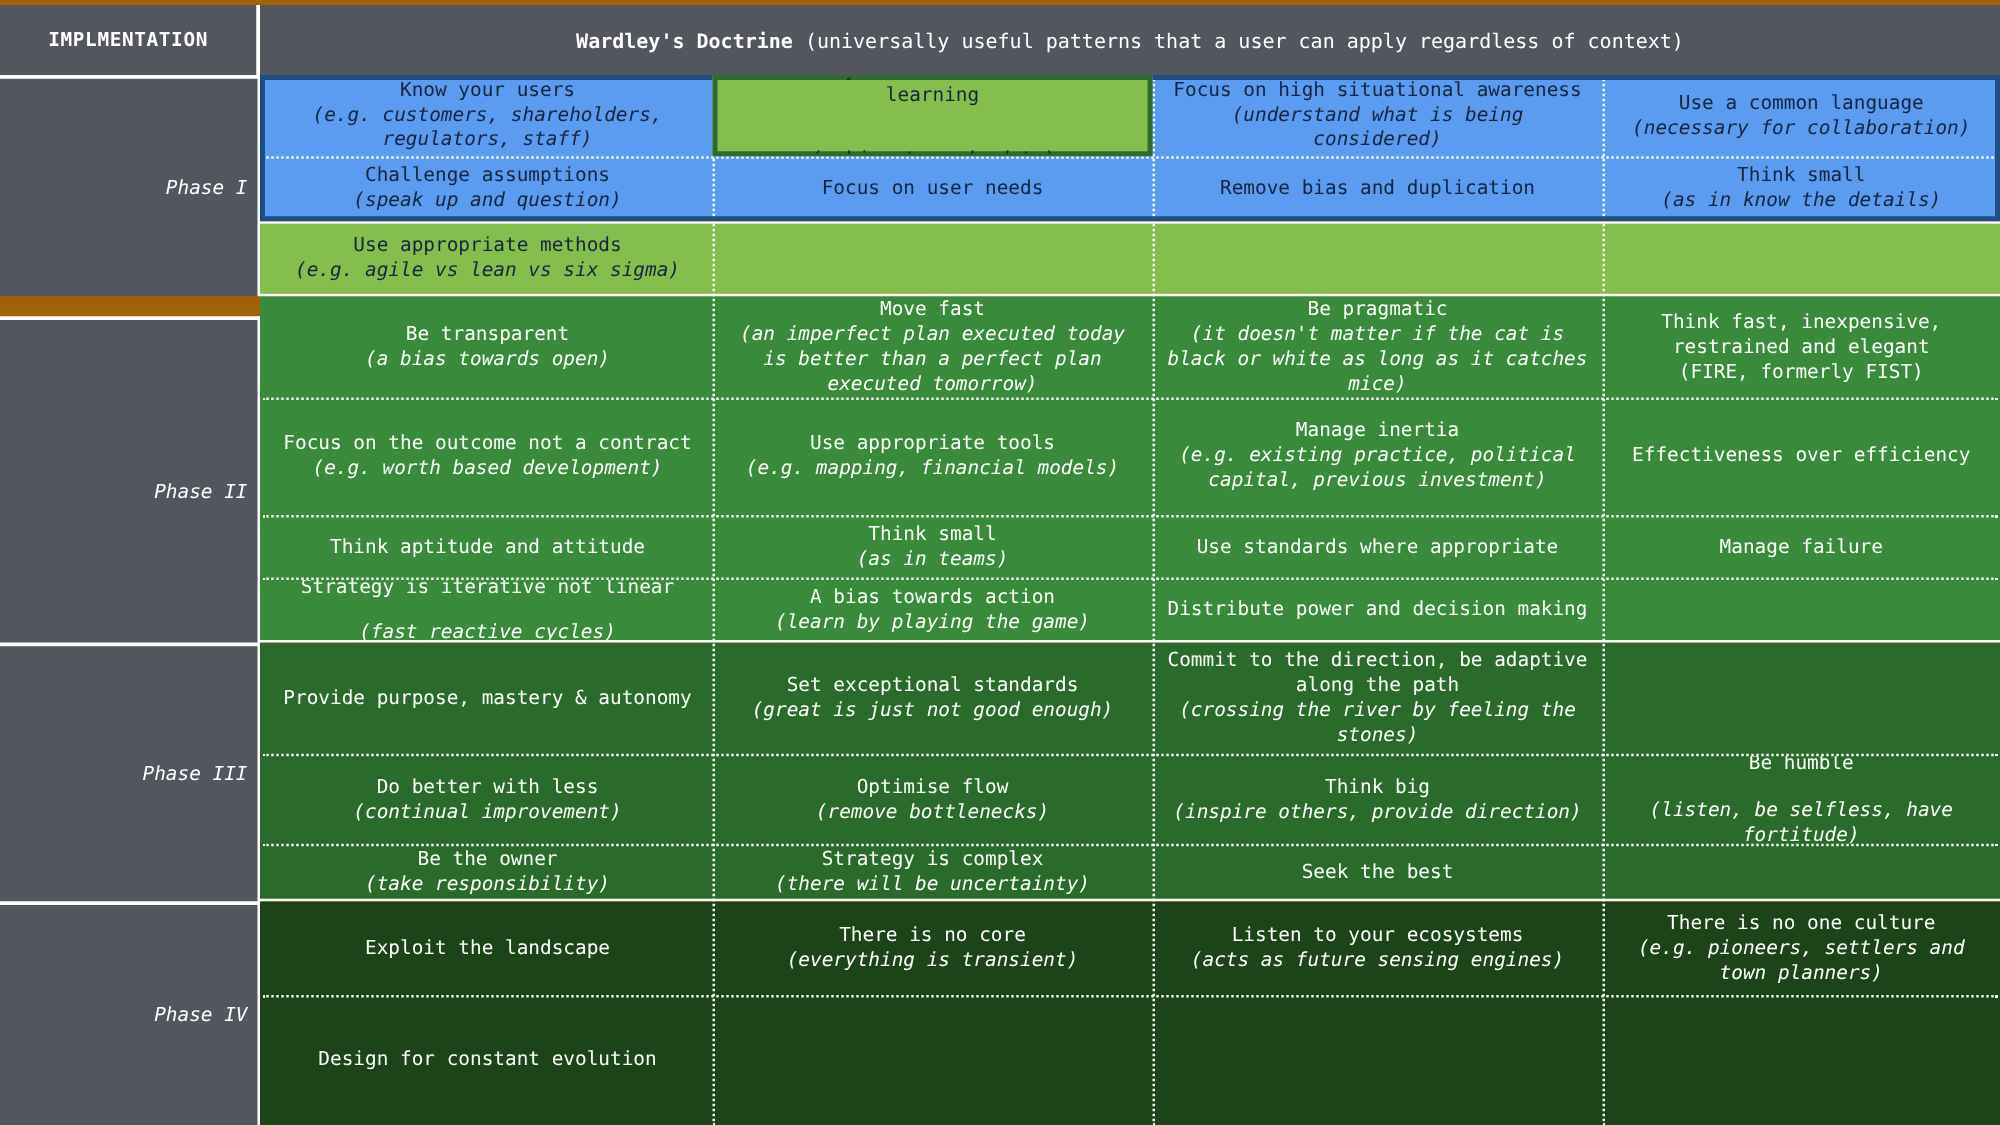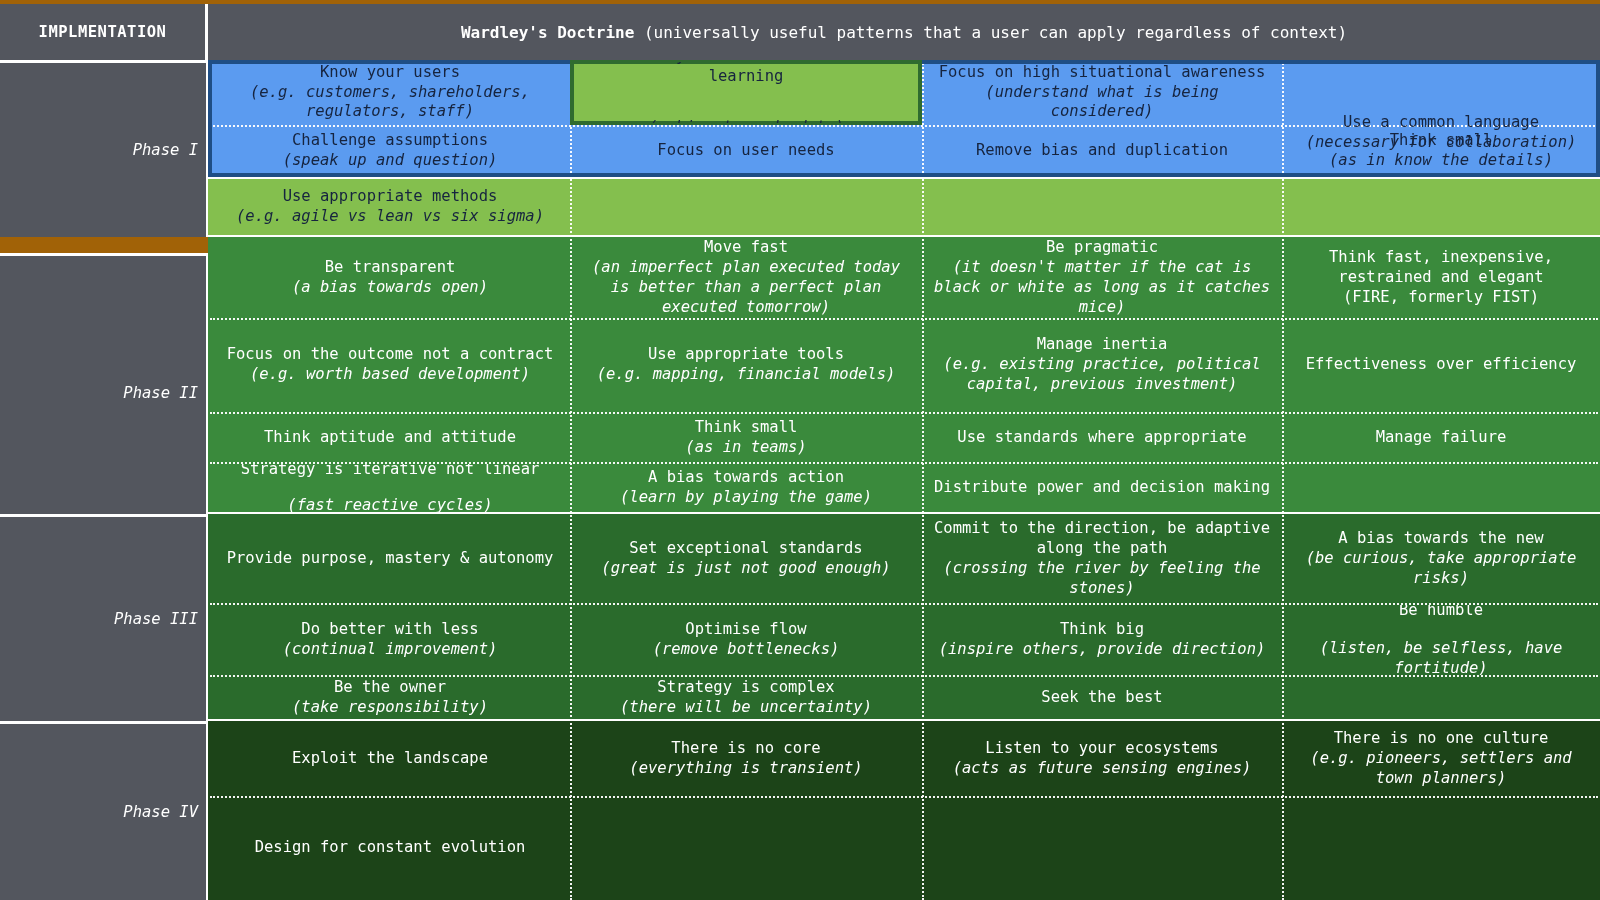--- a/index.html
+++ b/index.html
@@ -156,21 +156,21 @@
     <span class="ln">Know your users</span>
     <span class="ln it">(e.g. customers, shareholders, regulators, staff)</span>
   </div>
   <div class="cell t-dark" style="left:574px;top:62px;width:344px;height:61px;gap:32px;">
     <span class="ln">Use a systematic mechanism of learning</span>
     <span class="ln it">(a bias towards data)</span>
   </div>
   <div class="cell t-dark" style="left:924px;top:60px;width:356px;height:65px;">
     <span class="ln"><span>Focus on high situational awareness </span><span class="it">(understand what is being considered)</span></span>
   </div>
-  <div class="cell t-dark" style="left:1284px;top:60px;width:314px;height:65px;margin-top:40px;">
+  <div class="cell t-dark" style="left:1284px;top:60px;width:314px;height:65px;">
     <span class="ln">Use a common language</span>
     <span class="ln it">(necessary for collaboration)</span>
   </div>
 
   <div class="cell t-dark" style="left:210px;top:127px;width:360px;height:48px;">
     <span class="ln">Challenge assumptions</span>
     <span class="ln it">(speak up and question)</span>
   </div>
   <div class="cell t-dark" style="left:574px;top:127px;width:344px;height:48px;">
     <span class="ln">Focus on user needs</span>
@@ -254,24 +254,20 @@
     <span class="ln">Provide purpose, mastery &amp; autonomy</span>
   </div>
   <div class="cell t-light" style="left:574px;top:515px;width:344px;height:88px;">
     <span class="ln">Set exceptional standards</span>
     <span class="ln it">(great is just not good enough)</span>
   </div>
   <div class="cell t-light" style="left:924px;top:515px;width:356px;height:88px;">
     <span class="ln">Commit to the direction, be adaptive along the path</span>
     <span class="ln it">(crossing the river by feeling the stones)</span>
   </div>
-  <div class="cell t-light" style="left:1284px;top:515px;width:314px;height:88px;">
-    <span class="ln">A bias towards the new</span>
-    <span class="ln it">(be curious, take appropriate risks)</span>
-  </div>
 
   <div class="cell t-light" style="left:210px;top:605px;width:360px;height:70px;">
     <span class="ln">Do better with less</span>
     <span class="ln it">(continual improvement)</span>
   </div>
   <div class="cell t-light" style="left:574px;top:605px;width:344px;height:70px;">
     <span class="ln">Optimise flow</span>
     <span class="ln it">(remove bottlenecks)</span>
   </div>
   <div class="cell t-light" style="left:924px;top:605px;width:356px;height:70px;">

